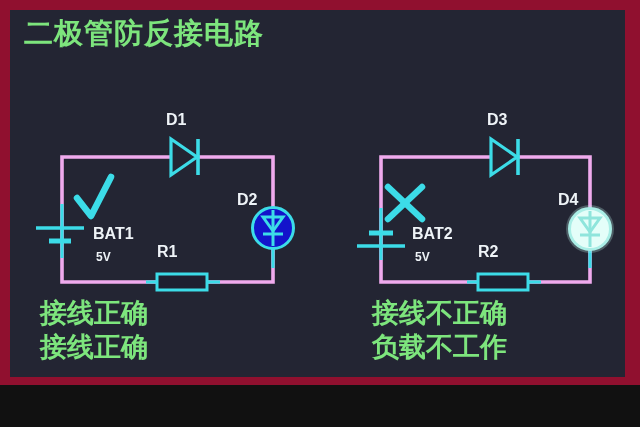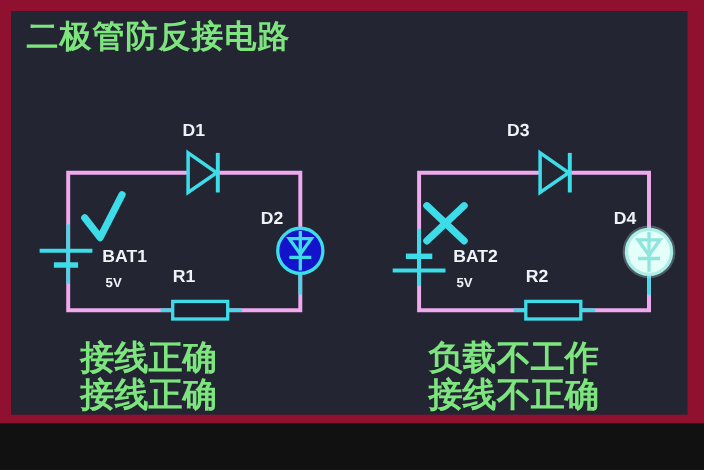--- a/index.html
+++ b/index.html
@@ -26,22 +26,22 @@
     position:absolute;color:var(--label,#eef3f7);font-weight:600;
     font-size:16px;line-height:1;white-space:nowrap;
   }
   .lbl-sm{font-size:12px;font-weight:600;}
   .title{
     position:absolute;left:24px;top:14px;
     color:var(--green,#7de57d);font-size:29px;font-weight:bold;letter-spacing:1px;
     white-space:nowrap;
   }
   .caption{
-    position:absolute;top:308px;width:190px;text-align:center;
-    color:var(--green,#7de57d);font-size:31px;font-weight:bold;line-height:34px;
+    position:absolute;top:296px;width:190px;text-align:left;
+    color:var(--green,#7de57d);font-size:27px;font-weight:bold;line-height:34px;
     white-space:nowrap;
   }
   .cap-left{left:40px;}
   .cap-right{left:372px;}
 </style>
 </head>
 <body>
 
 <div id="stage" style="--border: #90102f; --bg: #232533; --wire: #efaaed; --cyan: #3cdce8; --led_on: #1313cb; --led_off: #e4fef9; --led_off_rim: #aaeee6; --led_off_sym: #8fe5dc; --green: #7de57d; --label: #eef3f7;">
   <div id="panel"></div>
@@ -116,27 +116,27 @@
   </svg>
 
   <div class="title">二极管防反接电路</div>
 
   <div class="lbl" style="left:166px;top:112px;">D1</div>
   <div class="lbl" style="left:237px;top:192px;">D2</div>
   <div class="lbl" style="left:93px;top:226px;text-align:center;">BAT1</div>
   <div class="lbl lbl-sm" style="left:96px;top:251px;">5V</div>
   <div class="lbl" style="left:157px;top:244px;">R1</div>
 
-  <div class="lbl" style="left:461px;top:112px;">D3</div>
+  <div class="lbl" style="left:487px;top:112px;">D3</div>
   <div class="lbl" style="left:558px;top:192px;">D4</div>
   <div class="lbl" style="left:412px;top:226px;">BAT2</div>
   <div class="lbl lbl-sm" style="left:415px;top:251px;">5V</div>
   <div class="lbl" style="left:478px;top:244px;">R2</div>
 
   <div class="caption cap-left">
     <div>接线正确</div>
     <div>接线正确</div>
   </div>
   <div class="caption cap-right">
+    <div>接线不正确</div>
     <div>负载不工作</div>
-    <div>接线不正确</div>
   </div>
 </div>
 
 </body></html>

